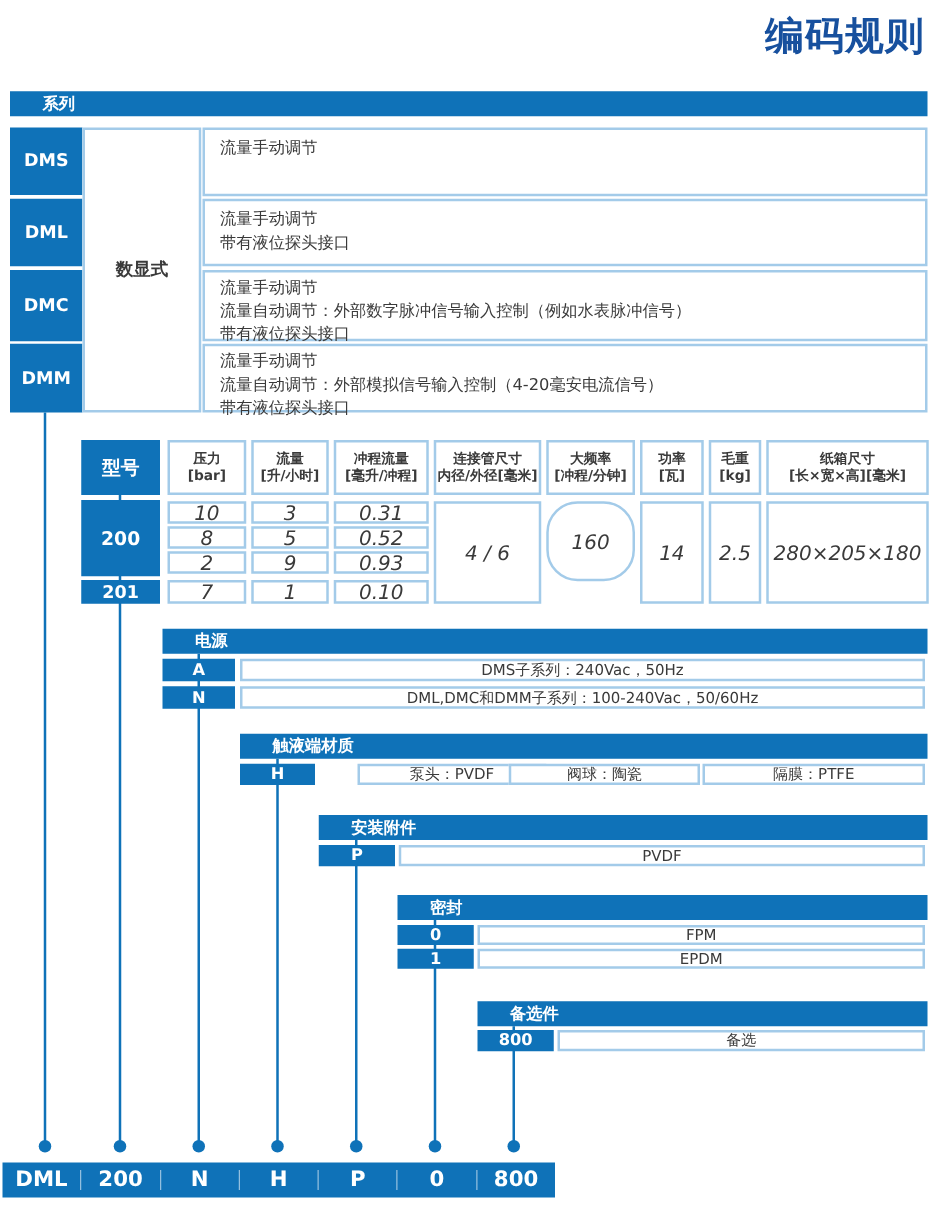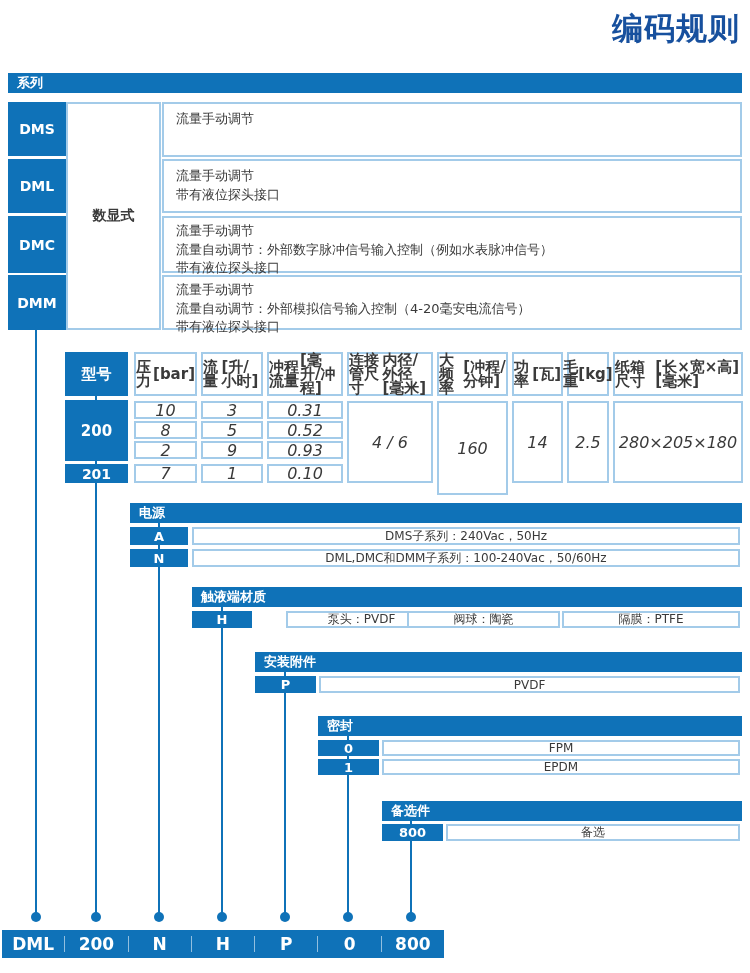--- a/index.html
+++ b/index.html
@@ -1,28 +1,28 @@
 <!DOCTYPE html>
 <html style="--blue: #0f72b8; --title: #17509e; --border: #a3cbe9; --text: #3a3a3a;"><head>
 <meta charset="utf-8">
 <style>
   html,body{margin:0;padding:0;background:#fff;}
   .canvas{position:relative;width:750px;height:973px;background:#fff;
           font-family:"DejaVu Sans","Liberation Sans",sans-serif;overflow:hidden;}
   .abs{position:absolute;box-sizing:border-box;}
   .page-title{font-size:31px;font-weight:800;color:var(--title);letter-spacing:1px;z-index:2;}
   .bar{background:var(--blue);color:#fff;font-weight:bold;font-size:13px;
-       display:flex;align-items:center;padding-left:9px;z-index:2;}
+       display:flex;align-items:center;padding-left:26px;z-index:2;}
   .bluebox{background:var(--blue);color:#fff;font-weight:bold;
            display:flex;align-items:center;justify-content:center;z-index:2;}
   .cell{background:#fff;border:2px solid var(--border);color:var(--text);
         display:flex;align-items:center;justify-content:center;z-index:2;}
   .desc{background:#fff;border:2px solid var(--border);color:var(--text);
         font-size:13px;line-height:18.5px;padding:6px 12px;font-weight:500;z-index:2;}
-  .hcell{flex-direction:row;font-size:15px;font-weight:600;line-height:14px;text-align:left;}
+  .hcell{flex-direction:column;font-size:11px;font-weight:600;line-height:14px;text-align:right;}
   .dcell{font-size:16px;font-style:italic;}
   .vcell{font-size:12px;font-weight:500;}
   .vline{position:absolute;width:2px;background:var(--blue);z-index:1;}
   .dot{position:absolute;width:10px;height:10px;border-radius:50%;background:var(--blue);z-index:2;}
   .codebar{background:var(--blue);display:flex;align-items:center;z-index:2;}
   .codebar .seg{flex:1;text-align:center;color:#fff;font-weight:bold;font-size:17px;}
   .codebar .sep{width:1px;height:16px;background:rgba(255,255,255,.55);}
   .f14{font-size:14px;} .f15{font-size:15px;} .f13{font-size:13px;}
   .midlabel{background:#fff;border:2px solid var(--border);color:var(--text);
             display:flex;align-items:center;justify-content:center;
@@ -110,21 +110,21 @@
 
   <div class="abs cell dcell" style="left:134px;top:441px;width:63px;height:18px;">2</div>
   <div class="abs cell dcell" style="left:201px;top:441px;width:62px;height:18px;">9</div>
   <div class="abs cell dcell" style="left:267px;top:441px;width:76px;height:18px;">0.93</div>
 
   <div class="abs cell dcell" style="left:134px;top:464px;width:63px;height:19px;">7</div>
   <div class="abs cell dcell" style="left:201px;top:464px;width:62px;height:19px;">1</div>
   <div class="abs cell dcell" style="left:267px;top:464px;width:76px;height:19px;">0.10</div>
 
   <div class="abs cell dcell" style="left:347px;top:401px;width:86px;height:82px;">4 / 6</div>
-  <div class="abs cell dcell" style="left:437px;top:401px;width:71px;height:94px;">160</div>
+  <div class="abs cell dcell" style="left:437px;top:401px;width:71px;height:64px;border-radius:25px;">160</div>
   <div class="abs cell dcell" style="left:512px;top:401px;width:51px;height:82px;">14</div>
   <div class="abs cell dcell" style="left:567px;top:401px;width:42px;height:82px;">2.5</div>
   <div class="abs cell dcell" style="left:613px;top:401px;width:130px;height:82px;">280×205×180</div>
 
   <div class="abs bar" style="left:130px;top:503px;width:612px;height:20px;">电源</div>
   <div class="abs bluebox f13" style="left:130px;top:527px;width:58px;height:18px;">A</div>
   <div class="abs cell vcell" style="left:192px;top:527px;width:548px;height:18px;">DMS子系列：240Vac，50Hz</div>
   <div class="abs bluebox f13" style="left:130px;top:549px;width:58px;height:18px;">N</div>
   <div class="abs cell vcell" style="left:192px;top:549px;width:548px;height:18px;">DML,DMC和DMM子系列：100-240Vac，50/60Hz</div>
 

